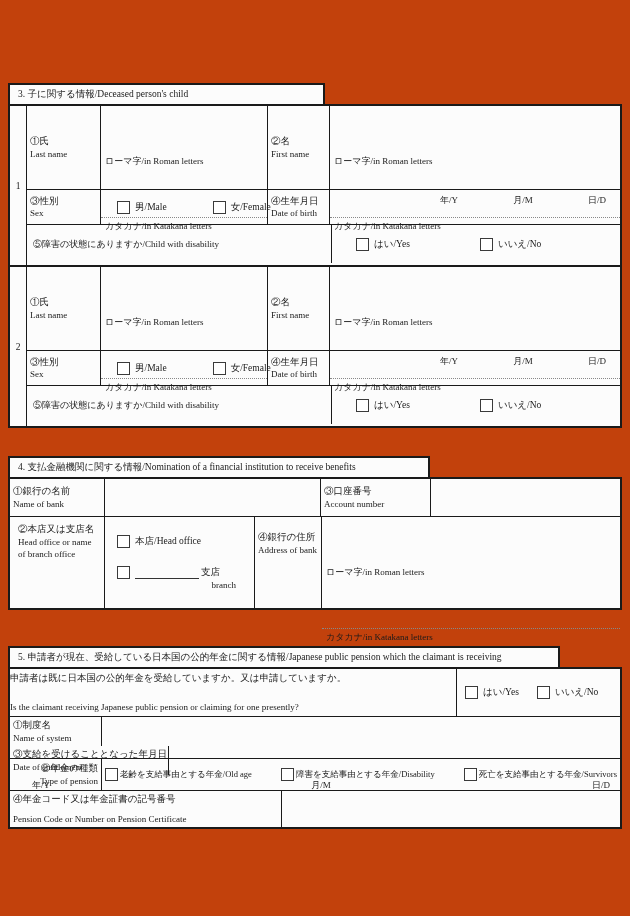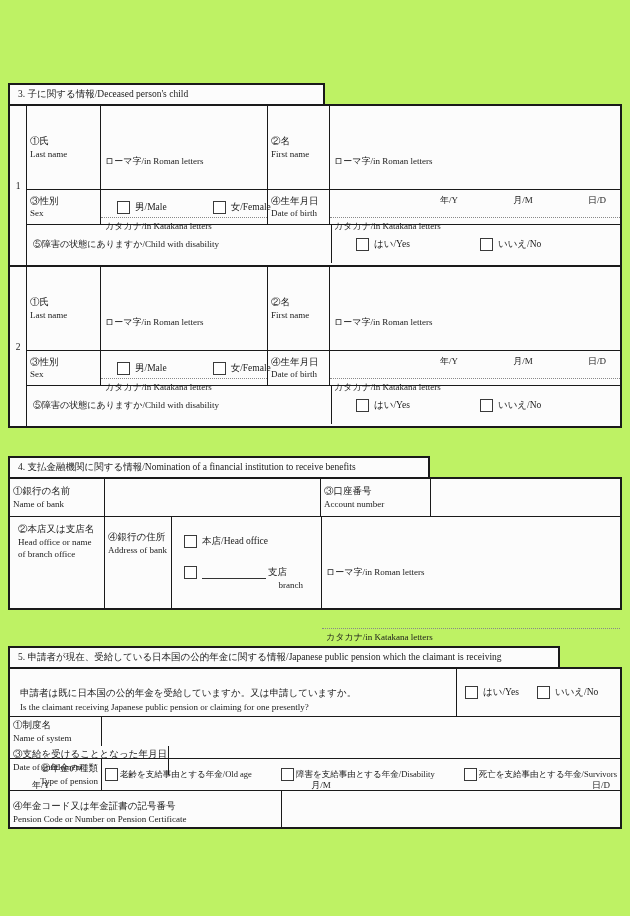--- a/index.html
+++ b/index.html
@@ -1,18 +1,18 @@
 <!DOCTYPE html>
 <html><head>
 <meta charset="utf-8">
 <style>
   html,body { margin:0; padding:0; background:#ffffff; }
   .page {
     position:relative; width:630px; height:916px; margin:0 auto;
-    background:#bef264; color:#1a1a1a; overflow:hidden;
+    background:#c2410c; color:#1a1a1a; overflow:hidden;
     font-family:"Liberation Serif","DejaVu Serif",serif;
   }
   .tab {
     position:absolute; box-sizing:border-box; height:23px; z-index:3;
     border:2px solid #1a1a1a; background:#fcfcfc;
     display:flex; align-items:center; padding:0 0 0 8px;
     font-size:9.5px; white-space:nowrap; overflow:hidden;
   }
   .tbl {
     position:absolute; box-sizing:border-box; z-index:2;
@@ -194,52 +194,52 @@
         <span class="jp">③口座番号</span>
         <span class="en">Account number</span>
       </div>
       <div class="cell last" style="flex:1;"></div>
     </div>
     <div class="row noline" style="flex:1;">
       <div class="cell lbl" style="width:95px; justify-content:flex-start; padding-top:6px;padding-left:8px;">
         <span class="jp">②本店又は支店名</span>
         <span class="en">Head office or name of branch office</span>
       </div>
-      <div class="cell lbl" style="width:67px; justify-content:flex-start; padding-top:14px;">
-        <span class="jp">④銀行の住所</span>
-        <span class="en">Address of bank</span>
-      </div>
       <div class="cell" style="width:150px; display:flex; flex-direction:column; justify-content:space-evenly; padding-left:12px;">
         <span class="cbline">
           <span class="cb"></span>
           <span>本店/Head office</span>
         </span>
         <span style="display:block;">
           <span class="cbline">
             <span class="cb"></span>
             <span class="blankline"></span>
             <span class="jp">支店</span>
           </span>
           <span class="en" style="display:block; text-align:right; padding-right:18px; margin-top:1px;">branch</span>
         </span>
       </div>
+      <div class="cell lbl" style="width:67px; justify-content:flex-start; padding-top:14px;">
+        <span class="jp">④銀行の住所</span>
+        <span class="en">Address of bank</span>
+      </div>
       <div class="cell last namecell" style="flex:1;">
         <div class="half"><span>ローマ字/in Roman letters</span></div>
         <div class="half kata"><span>カタカナ/in Katakana letters</span></div>
       </div>
     </div>
   </div>
 
   <div class="tab" style="left:8px; top:646px; width:552px;">
     <span>5.  申請者が現在、受給している日本国の公的年金に関する情報/Japanese public pension which the claimant is receiving</span>
   </div>
 
   <div class="tbl" style="left:8px; top:667px; width:614px; height:162px;">
     <div class="row" style="height:48px;">
-      <div class="cell" style="width:447px; display:flex; flex-direction:column; justify-content:flex-end; padding:2px 10px; line-height:1.5;">
+      <div class="cell" style="width:447px; display:flex; flex-direction:column; justify-content:space-between; padding:2px 0; line-height:1.5;">
         <span class="jp">申請者は既に日本国の公的年金を受給していますか。又は申請していますか。</span>
         <span class="en">Is the claimant receiving Japanese public pension or claiming for one  presently?</span>
       </div>
       <div class="cell last" style="flex:1; display:flex; align-items:center; padding-left:8px; gap:18px;">
         <span class="cbline">
             <span class="cb"></span>
             <span>はい/Yes</span>
           </span>
         <span class="cbline">
             <span class="cb"></span>
@@ -277,21 +277,21 @@
             <span class="cb" style="margin-right:2px;"></span>
             <span>障害を支給事由とする年金/Disability</span>
           </span>
         <span class="cbline" style="font-size:8.5px;">
             <span class="cb" style="margin-right:2px;"></span>
             <span>死亡を支給事由とする年金/Survivors</span>
           </span>
       </div>
     </div>
     <div class="row noline" style="flex:1;">
-      <div class="cell lbl" style="width:272px; justify-content:flex-end;">
+      <div class="cell lbl" style="width:272px; justify-content:space-between;">
         <span class="jp">④年金コード又は年金証書の記号番号</span>
         <span class="en">Pension Code or Number on Pension Certificate</span>
       </div>
       <div class="cell last" style="flex:1;"></div>
     </div>
   </div>
 
 </div>
 
 </body></html>

